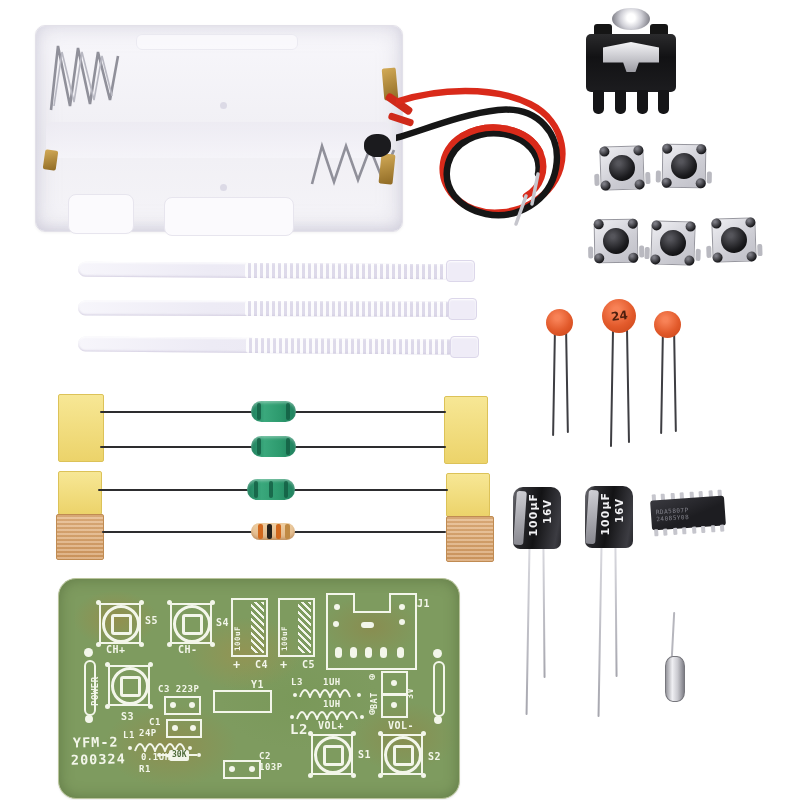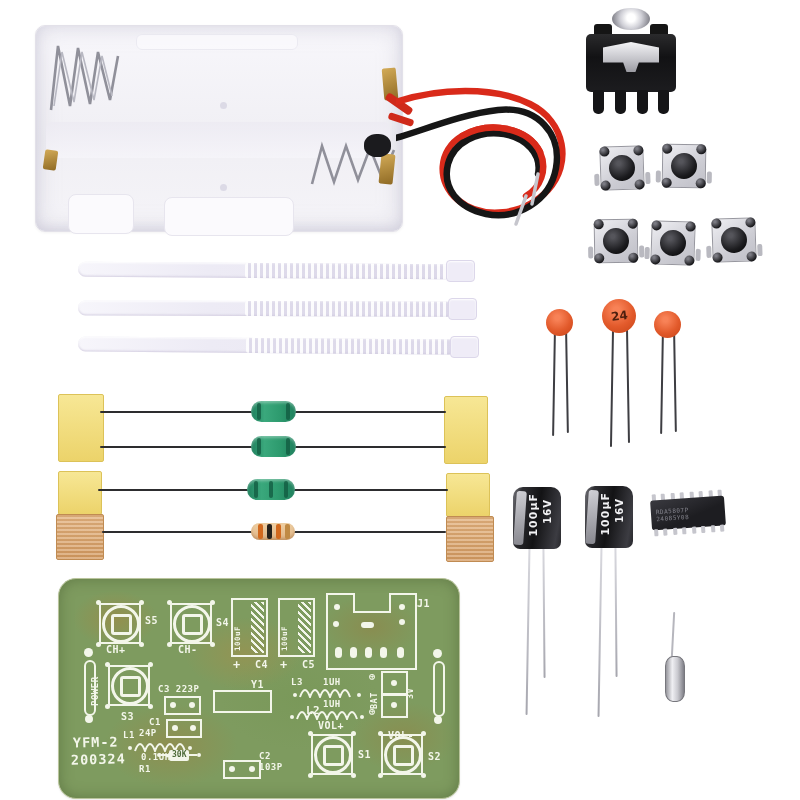--- a/index.html
+++ b/index.html
@@ -394,21 +394,21 @@
 
     <span class="sk" style="left:232px;top:99px;font-size:9px;">L3</span>
     <span class="sk" style="left:264px;top:99px;font-size:9px;">1UH</span>
     <svg class="coil" style="left:240px;top:108px;" width="56" height="11" viewBox="0 0 56 11">
       <path d="M1,10 Q6,-4 11,10 Q16,-4 21,10 Q26,-4 31,10 Q36,-4 41,10 Q46,-4 51,10" fill="none" stroke="#f3f6ea" stroke-width="2"></path>
     </svg>
     <span class="sk" style="left:264px;top:121px;font-size:9px;">1UH</span>
     <svg class="coil" style="left:237px;top:130px;" width="62" height="11" viewBox="0 0 62 11">
       <path d="M1,10 Q6,-4 11,10 Q16,-4 21,10 Q26,-4 31,10 Q36,-4 41,10 Q46,-4 51,10 Q56,-4 61,10" fill="none" stroke="#f3f6ea" stroke-width="2"></path>
     </svg>
-    <span class="sk" style="left:231px;top:126px;font-size:11px;margin-left:16px;">L2</span>
+    <span class="sk" style="left:231px;top:143px;font-size:14px;">L2</span>
     <i class="pdot" style="left:234px;top:114px;width:4px;height:4px;"></i>
       <i class="pdot" style="left:298px;top:114px;width:4px;height:4px;"></i>
     <i class="pdot" style="left:231px;top:136px;width:4px;height:4px;"></i>
       <i class="pdot" style="left:301px;top:136px;width:4px;height:4px;"></i>
 
     <span class="sk" style="left:310px;top:93px;font-size:10px;">⊕</span>
     <span class="sk skv" style="left:311px;top:104px;height:26px;font-size:8.5px;">BAT</span>
     <span class="sk" style="left:310px;top:128px;font-size:10px;">⊕</span>
     <div class="frect" style="left:322px;top:92px;width:23px;height:21px;">
         <i class="pd" style="left:8px;top:7px;"></i>
@@ -429,21 +429,21 @@
     <div class="fsw" style="left:250px;top:153px;">
       <i class="d" style="left:-1px;top:-1px;"></i>
         <i class="d" style="right:-1px;top:-1px;"></i>
         <i class="d" style="left:-1px;bottom:-1px;"></i>
         <i class="d" style="right:-1px;bottom:-1px;"></i>
       <div class="sq"></div>
         <div class="ci"></div>
         <div class="in"></div>
     </div>
     <span class="sk" style="left:299px;top:171px;">S1</span>
-    <span class="sk" style="left:329px;top:152px;">VOL-</span>
+    <span class="sk" style="left:329px;top:142px;">VOL-</span>
     <div class="fsw" style="left:320px;top:153px;">
       <i class="d" style="left:-1px;top:-1px;"></i>
         <i class="d" style="right:-1px;top:-1px;"></i>
         <i class="d" style="left:-1px;bottom:-1px;"></i>
         <i class="d" style="right:-1px;bottom:-1px;"></i>
       <div class="sq"></div>
         <div class="ci"></div>
         <div class="in"></div>
     </div>
     <span class="sk" style="left:369px;top:173px;">S2</span>

